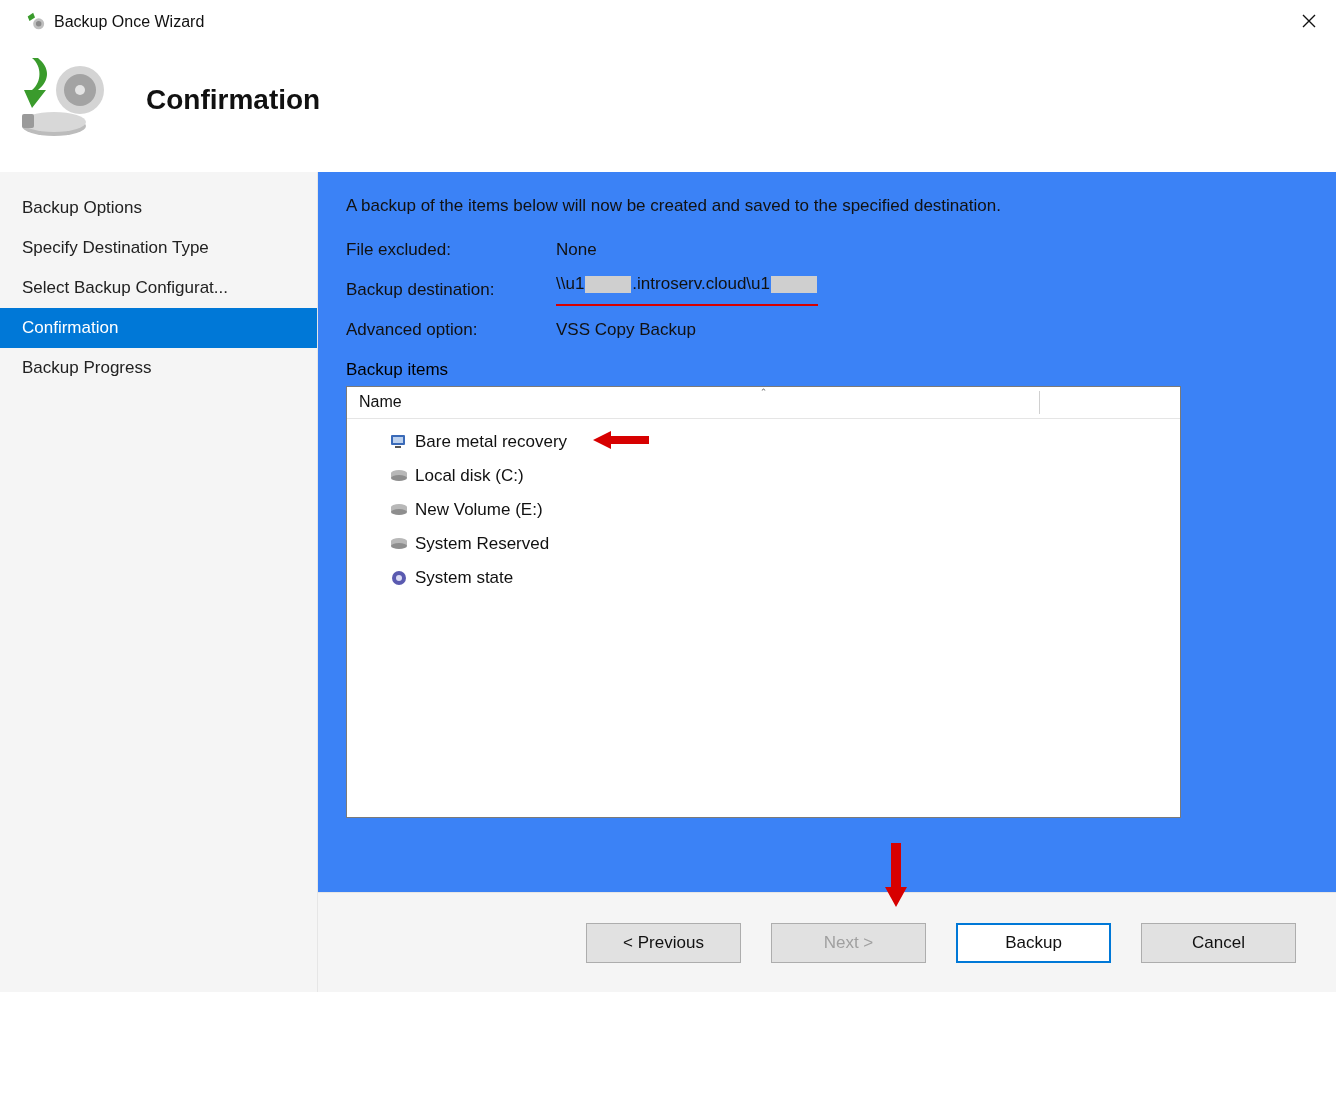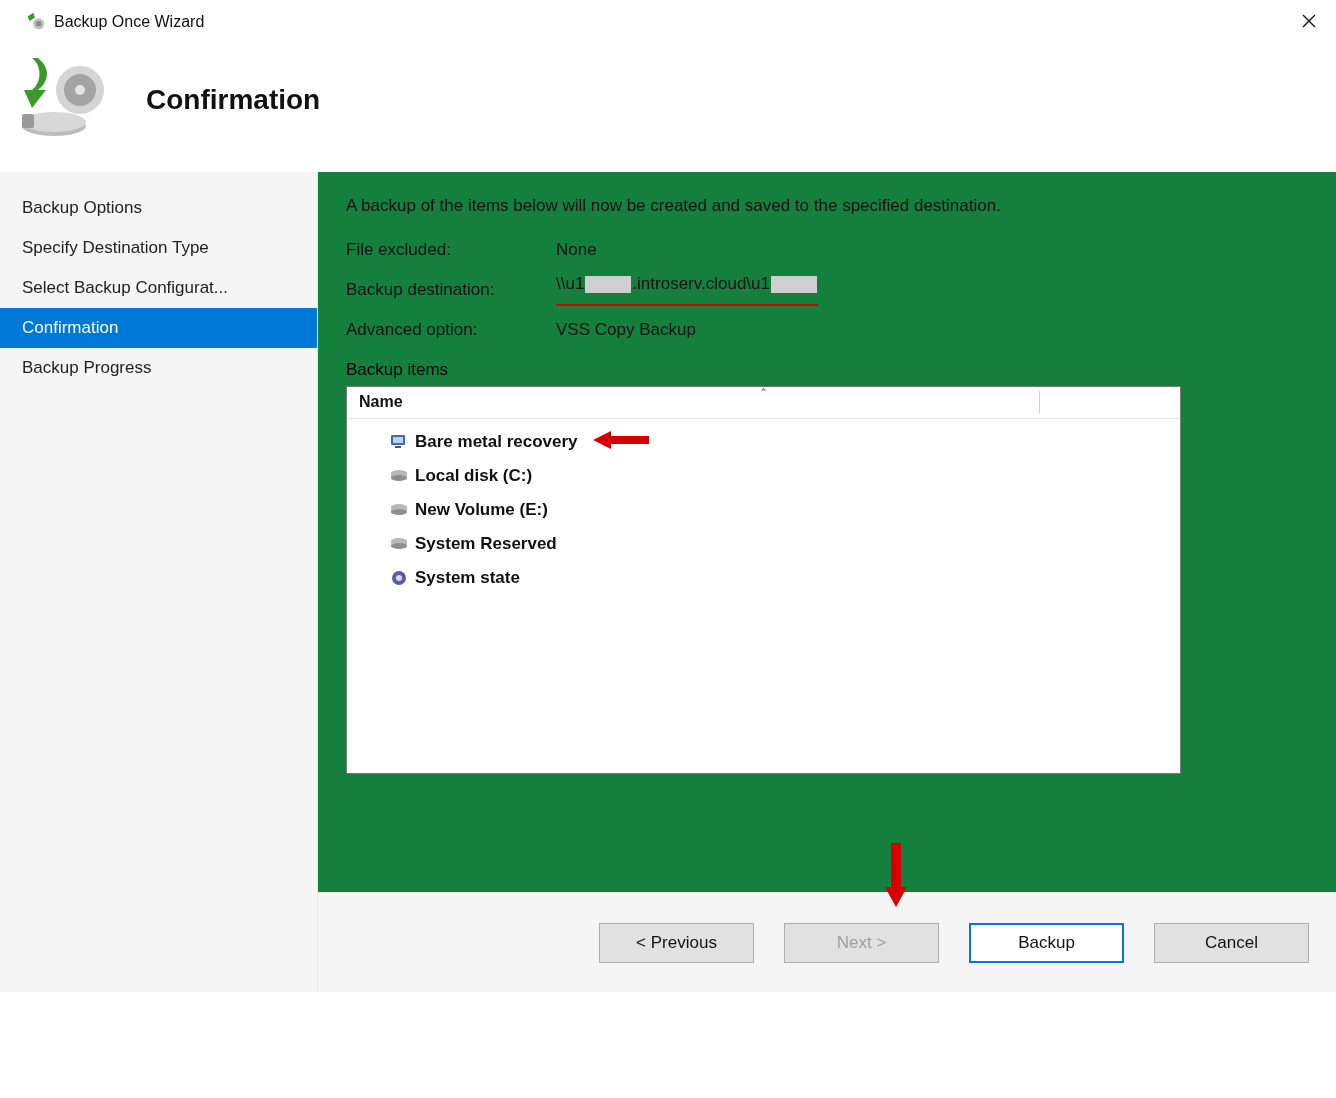--- a/index.html
+++ b/index.html
@@ -69,21 +69,21 @@
       cursor: default;
       white-space: nowrap; overflow: hidden; text-overflow: ellipsis;
     }
     .sidebar .step.selected {
       background: #0078d7;
       color: #fff;
     }
     .content {
       flex: 1;
       padding: 22px 28px 0 28px;
-      background: #15803d;
+      background: #3b82f6;
     }
     .content .intro {
       font-size: 17px;
       color: #111;
       width: 760px;
       line-height: 1.4;
       margin-bottom: 22px;
     }
     .fields {
       font-size: 17px;
@@ -108,24 +108,23 @@
       vertical-align: middle;
       margin: 0 1px;
     }
     .section-label {
       font-size: 17px;
       margin-top: 20px;
       margin-bottom: 6px;
     }
     .listbox {
       width: 835px;
-      height: 388px;
+      height: 432px;
       border: 1px solid #7a7a7a;
       background: #fff;
-      font-weight: bold;
     }
     .listhead {
       display: flex;
       align-items: center;
       height: 32px;
       padding: 0 12px;
       border-bottom: 1px solid #e5e5e5;
       position: relative;
       font-size: 16px;
       color: #111;
@@ -162,21 +161,21 @@
       align-items: center; justify-content: center;
     }
     .item-icon svg { width: 18px; height: 18px; }
     .footer {
       height: 100px;
       background: #f5f5f5;
       border-top: 1px solid #e6e6e6;
       display: flex;
       align-items: center;
       justify-content: flex-end;
-      padding-right: 27px;
+      padding-right: 40px;
       gap: 30px;
     }
     .btn {
       width: 155px;
       height: 40px;
       background: #e1e1e1;
       border: 1px solid #adadad;
       font-size: 17px;
       color: #111;
       cursor: pointer;

